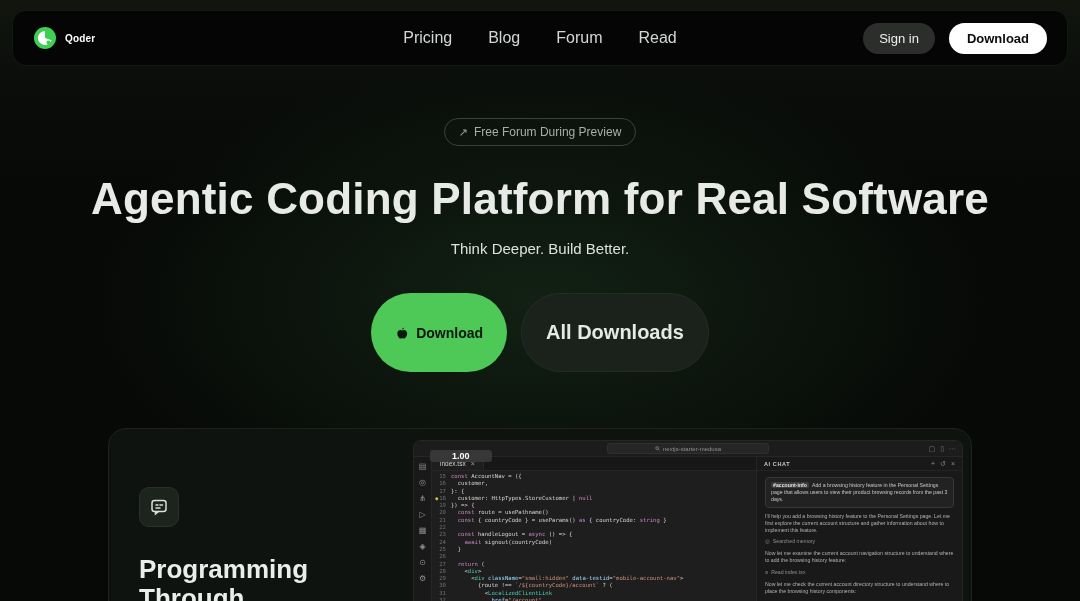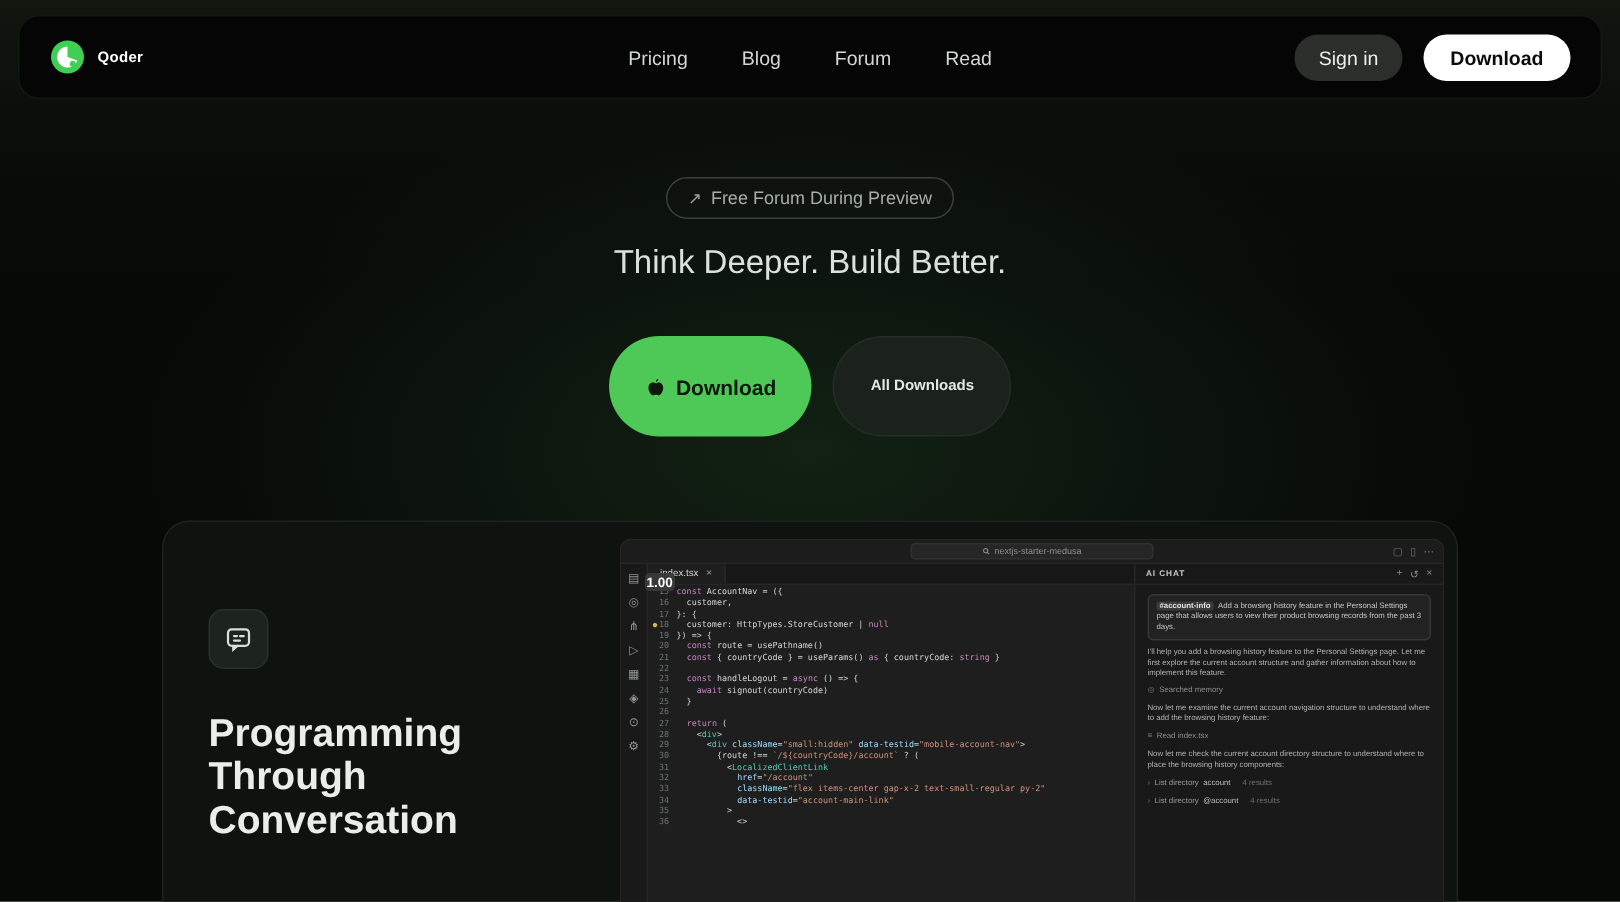--- a/index.html
+++ b/index.html
@@ -16,44 +16,44 @@
 
   
   .navbar{
     margin:10px 12px 0; height:56px; background:#040504;
     border:1px solid #141814; border-radius:14px;
     display:flex; align-items:center; padding:0 20px; position:relative; z-index:3;
   }
   .brand{display:flex; align-items:center; gap:8px;}
   .brand-name{font-size:10px; font-weight:700; color:#ffffff; letter-spacing:.2px;}
   .nav-links{position:absolute; left:50%; transform:translateX(-50%); display:flex; gap:36px;}
-  .nav-link{font-size:13px; color:#d4d8d4;}
+  .nav-link{font-size:16px; color:#d4d8d4;}
   .nav-actions{margin-left:auto; display:flex; gap:14px; align-items:center;}
   .btn-signin{background:#2b2e2b; color:#eceeec; font-size:13px; padding:8px 16px; border-radius:999px; border:none; cursor:pointer; font-family:inherit;}
   .btn-download-nav{background:#ffffff; color:#0a0c0a; font-size:13px; font-weight:700; padding:8px 18px; border-radius:999px; border:none; cursor:pointer; font-family:inherit;}
 
   
   .hero{text-align:center; padding-top:52px; position:relative; z-index:2;}
   .badge{
     display:inline-flex; align-items:center; gap:6px;
     border:1px solid #3a413a; background:rgba(16,20,16,.55);
     color:#a7aea7; font-size:12px; padding:6px 14px; border-radius:999px;
   }
   .badge .arrow{font-size:11px; color:#9aa59a;}
   .hero-title{margin-top:28px; font-size:44px; font-weight:600; color:#e7eae7; letter-spacing:.2px;}
-  .hero-subtitle{margin-top:16px; font-size:22px; font-weight:400; color:#dde1dd;}
+  .hero-subtitle{margin-top:16px; font-size:15px; font-weight:400; color:#dde1dd;}
   .hero-ctas{margin-top:36px; display:flex; justify-content:center; gap:14px;}
   .btn-download-hero{
     display:inline-flex; align-items:center; gap:8px;
     background:var(--accent); color:#0b180c; font-size:14px; font-weight:700;
     padding:11px 24px; border-radius:999px; border:none; cursor:pointer; font-family:inherit;
   }
   .btn-all-downloads{
     background:#1a221b; border:1px solid #242d25; color:#e6eae6;
-    font-size:10px; font-weight:600; padding:27px 24px; border-radius:999px; cursor:pointer; font-family:inherit;
+    font-size:20px; font-weight:600; padding:27px 24px; border-radius:999px; cursor:pointer; font-family:inherit;
   }
 
   
   .feature-card{
     width:864px; height:420px; margin:56px auto 0; position:relative;
     background:#0f130f; border:1px solid #1d221d; border-radius:18px; overflow:hidden; z-index:2;
   }
   .feature-icon{
     position:absolute; left:30px; top:58px; width:40px; height:40px;
     background:#1d231d; border:1px solid #2a312a; border-radius:10px;
@@ -91,21 +91,21 @@
   .bulb{color:#d7ba4a; font-size:5px;}
   .cl{color:#d4d4d4; white-space:pre;}
   .tok-s{color:#ce9178;}
   .tok-k{color:#c586c0;}
   .tok-t{color:#4ec9b0;}
   .tok-a{color:#9cdcfe;}
 
   .speed-overlay{
     position:absolute; left:16px; top:9px; z-index:9;
     background:rgba(58,58,58,.92); color:#ffffff; font-size:9px; font-weight:700;
-    padding:1px 1px; border-radius:3px;margin-top:13px;
+    padding:1px 22px; border-radius:3px;
   }
 
   
   .chat{width:206px; flex:none; background:#191919; border-left:1px solid #262626; display:flex; flex-direction:column;}
   .chat-header{height:14px; flex:none; display:flex; align-items:center; justify-content:space-between; padding:0 7px; border-bottom:1px solid #242424;}
   .chat-title{font-size:5.5px; font-weight:700; letter-spacing:.6px; color:#c8c8c8;}
   .chat-header-icons{display:flex; gap:5px; font-size:7px; color:#8a8a8a;}
   .chat-header-icons span{cursor:pointer;}
   .chat-messages{padding:6px 8px; display:flex; flex-direction:column; gap:5px; font-size:5.2px; line-height:6.9px; color:#b5b5b5; overflow:hidden;}
   .msg-user{border:1px solid #373737; background:#222222; border-radius:4px; padding:4px 5px; color:#c6c6c6;}
@@ -142,20 +142,21 @@
     <button class="btn-signin">Sign in</button>
     <button class="btn-download-nav">Download</button>
   </div>
 </header>
 
 <section class="hero">
   <div class="badge">
     <span class="arrow">↗</span>
     <span>Free Forum During Preview</span>
   </div>
+  <h1 class="hero-title">Agentic Coding Platform for Real Software</h1>
   <div class="hero-subtitle">Think Deeper. Build Better.</div>
   <div class="hero-ctas">
     <button class="btn-download-hero">
       <span style="display:flex;">
         <svg width="13" height="15" viewBox="0 0 18 20">
           <path fill="#0b180c" d="M12.9 6.6c-1.2 0-2.1.7-2.7.7s-1.6-.7-2.7-.7C5 6.6 3.2 8.5 3.2 11.3c0 3.5 2.6 7 4.2 7 .8 0 1.2-.5 2.6-.5s1.6.5 2.6.5c1.6 0 4.2-3.5 4.2-7 0-2.8-2.3-4.7-3.9-4.7zM10 5.9c1.1-.1 2.3-.9 2.3-2.5-1.1 0-2.4.8-2.3 2.5z"></path>
         </svg>
       </span>
       <span>Download</span>
     </button>

